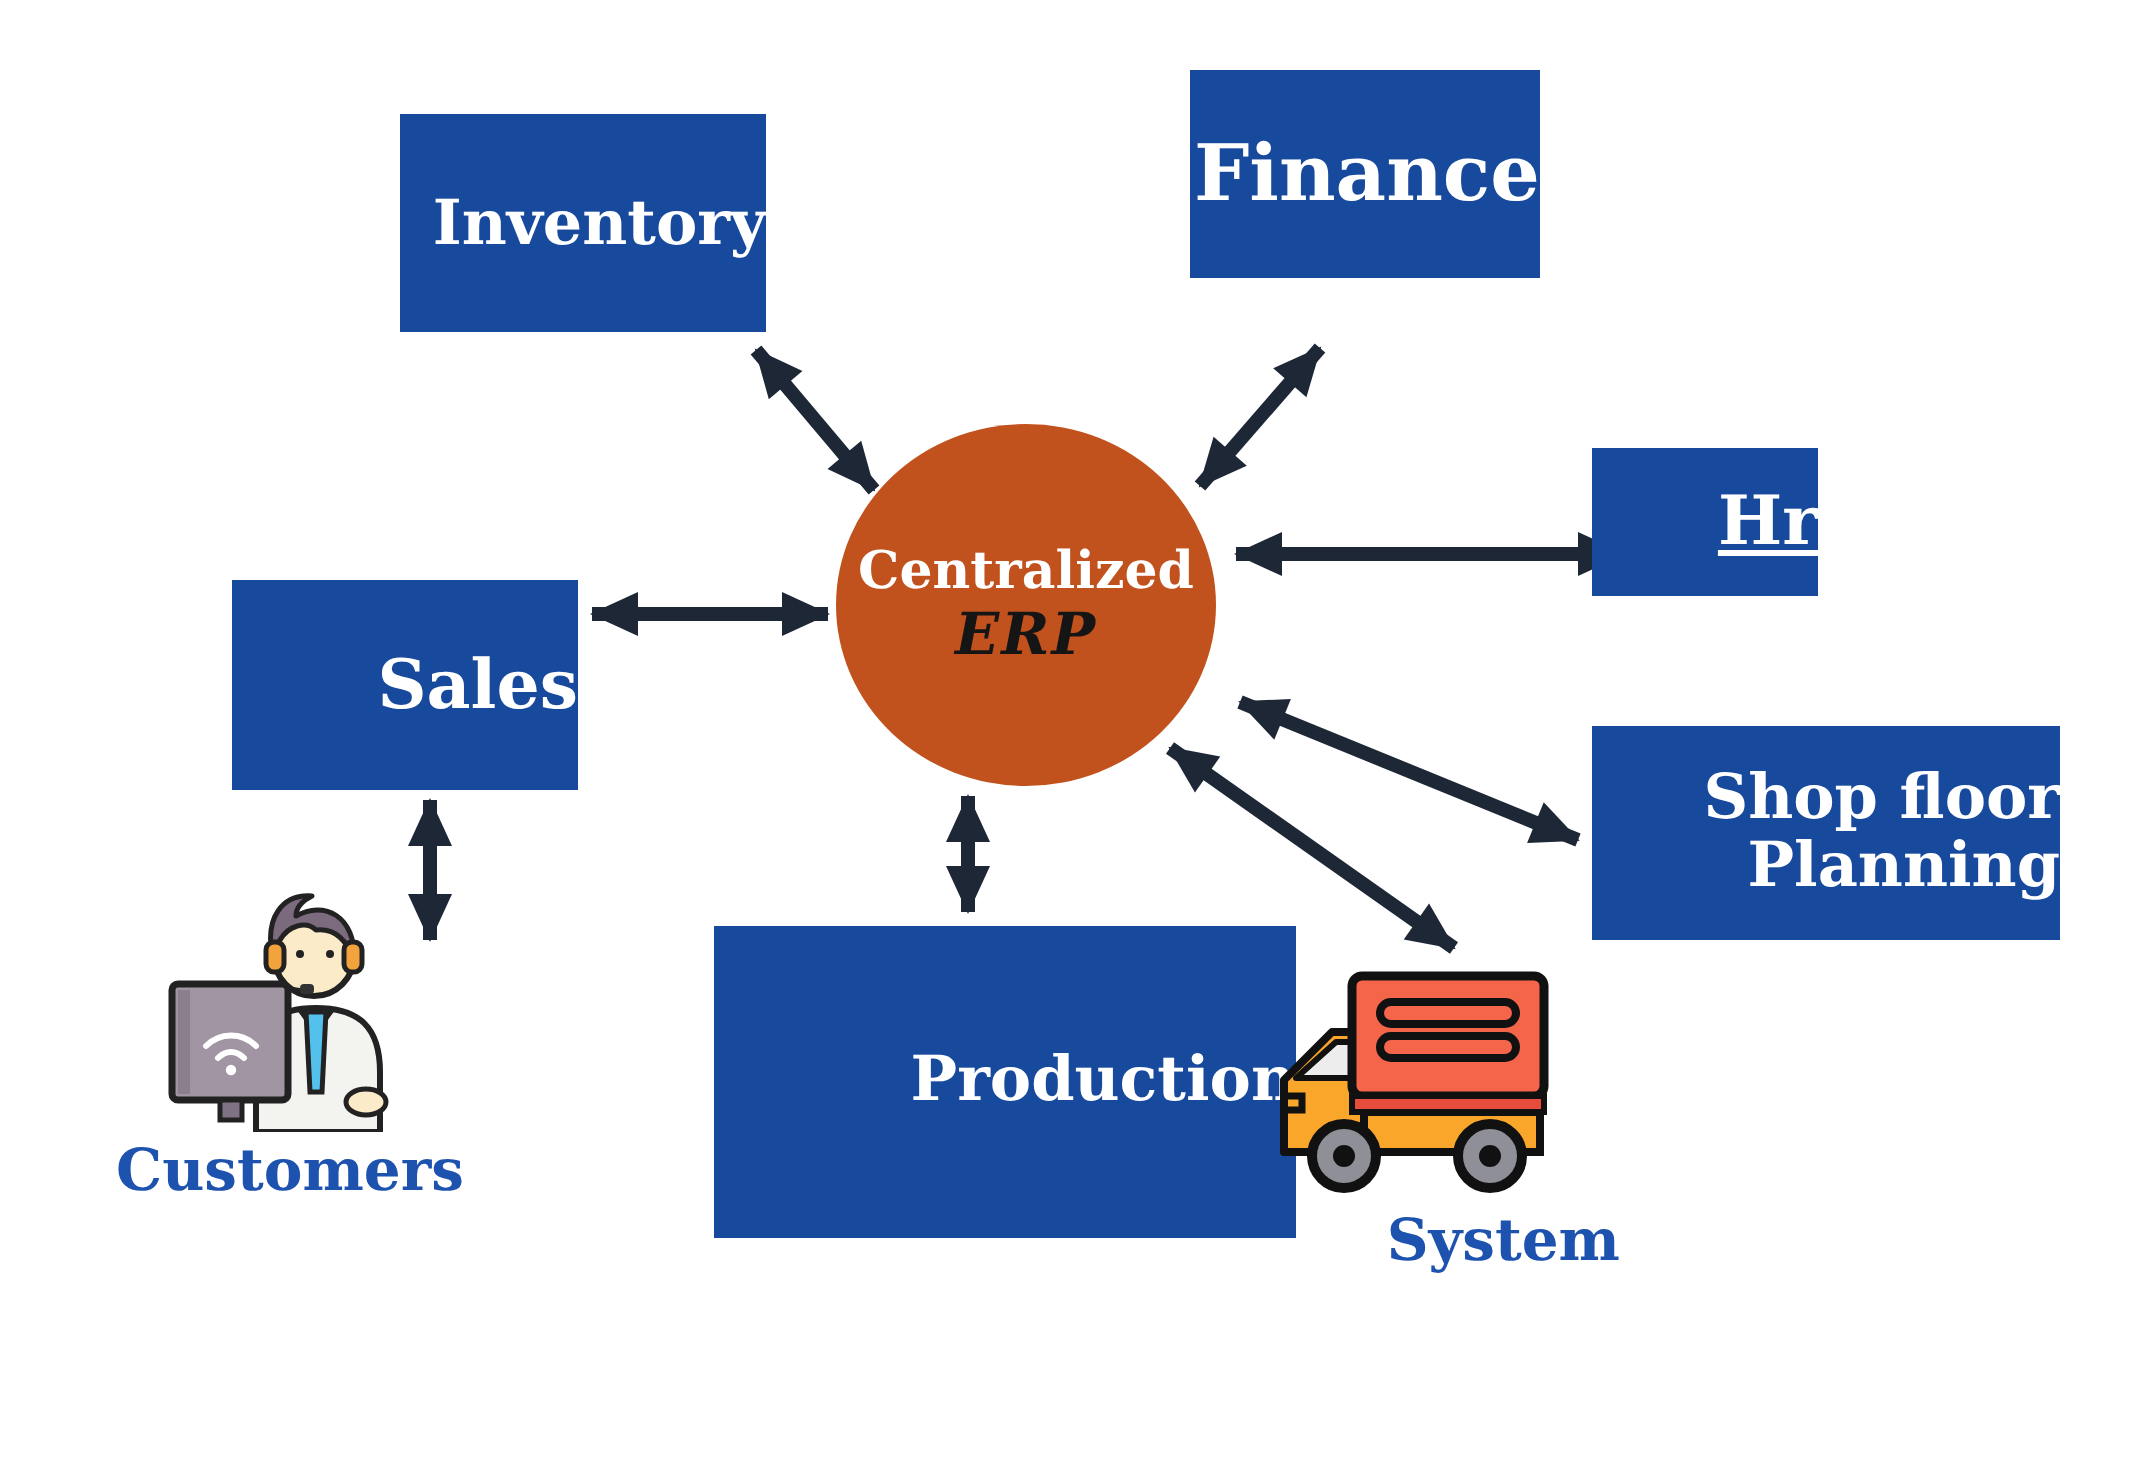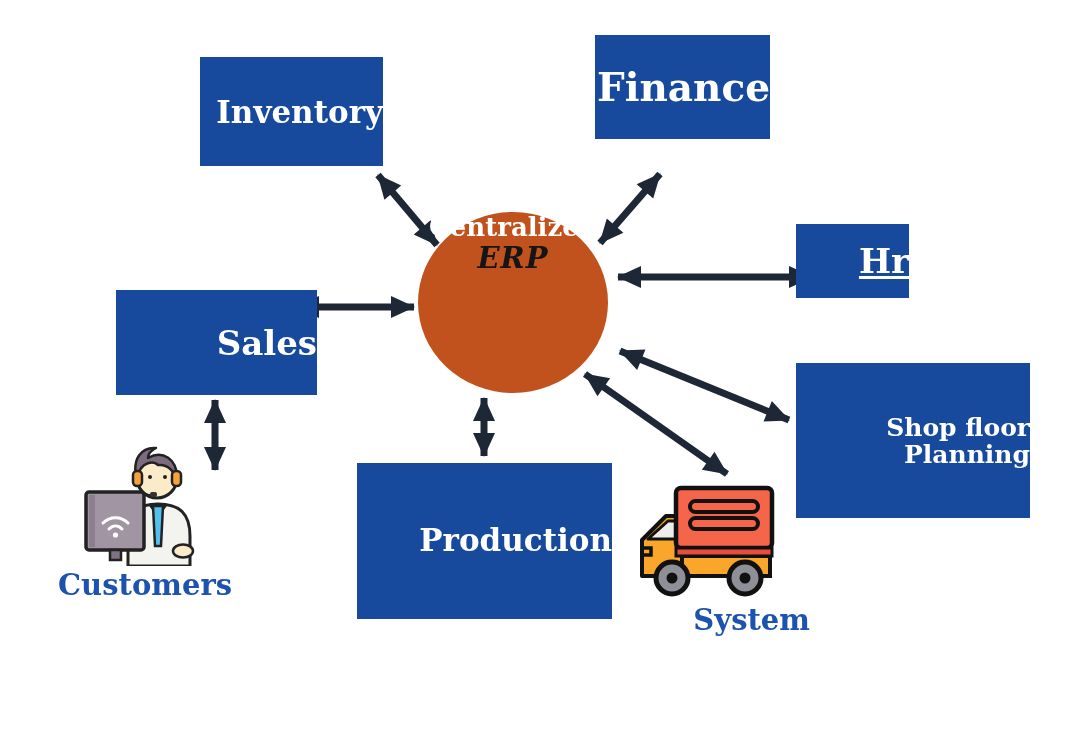--- a/index.html
+++ b/index.html
@@ -12,27 +12,27 @@
   #arrow-layer .ah{fill:var(--arrow);}
   .box{
     position:absolute;background:var(--module-box);color:var(--module-text);
     display:flex;flex-direction:column;align-items:flex-end;justify-content:center;
     font-weight:bold;text-align:center;
   }
   .box-inventory{left:200px;top:57px;width:183px;height:109px;font-size:31px;}
   .box-finance{left:595px;top:35px;width:175px;height:104px;font-size:39px;}
   .box-hr{left:796px;top:224px;width:113px;height:74px;font-size:34px;}
   .box-hr .box-label{text-decoration:underline;text-underline-offset:3px;}
-  .box-sales{left:116px;top:290px;width:201px;height:105px;font-size:34px;}
-  .box-shopfloor{left:796px;top:363px;width:234px;height:155px;font-size:25px;line-height:1.08;}
-  .box-production{left:357px;top:463px;width:255px;height:156px;font-size:31px;line-height:1.4;}
+  .box-sales{left:116px;top:290px;width:173px;height:105px;font-size:34px;}
+  .box-shopfloor{left:796px;top:363px;width:234px;height:107px;font-size:31px;line-height:1.08;}
+  .box-production{left:357px;top:463px;width:255px;height:156px;font-size:31px;line-height:1.4;padding-left:36px;}
   .circle{
     position:absolute;left:418px;top:212px;width:190px;height:181px;border-radius:50%;
     background:var(--center-circle);color:var(--center-text);
-    display:flex;flex-direction:column;align-items:center;justify-content:flex-start;
+    display:flex;flex-direction:column;align-items:center;justify-content:center;
     font-weight:bold;font-size:26px;line-height:1.16;text-align:center;
   }
   .circle .erp{color:var(--erp-text);font-size:29px;letter-spacing:1px;font-style:italic;}
   .actor-label{
     position:absolute;font-weight:bold;color:var(--actor-label);
     font-size:29px;text-align:right;
   }
   .label-customers{left:58px;top:568px;width:174px;}
   .label-vendors{left:656px;top:603px;width:154px;}
   .icon{position:absolute;}

